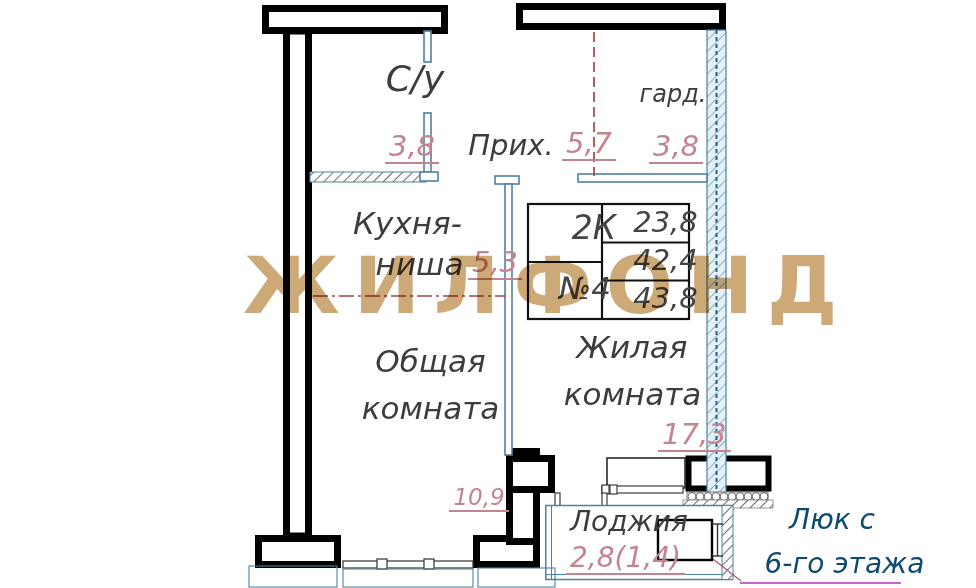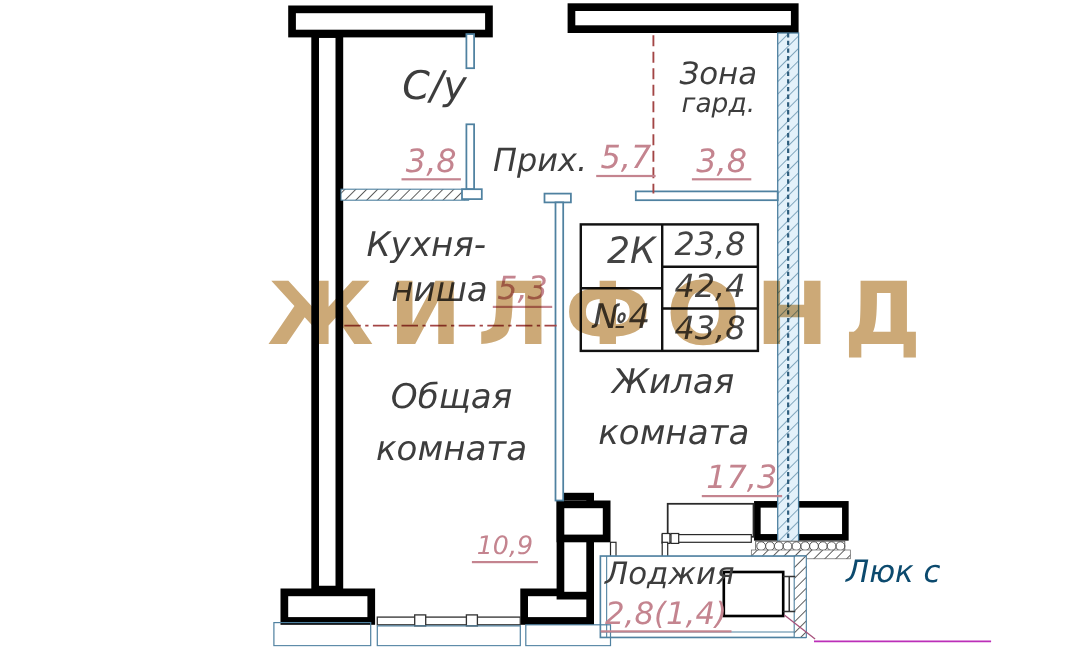--- a/index.html
+++ b/index.html
@@ -3,21 +3,21 @@
 <meta charset="utf-8">
 <style>
   html,body{margin:0;padding:0;background:#ffffff;}
   #canvas{
     position:relative;width:976px;height:588px;background:#ffffff;overflow:hidden;
     font-family:"DejaVu Sans",sans-serif;
   }
   #linework{position:absolute;left:0;top:0;z-index:1;}
   .txt{
     position:absolute;z-index:20;text-align:center;line-height:1.05;
-    font-style:italic;color:#3d3d3d;white-space:nowrap;pointer-events:none;
+    font-style:italic;color:#3d3d3d;white-space:nowrap;pointer-events:none;margin-left:20px;
   }
   .area{
     color:#c4848f;
   }
   .area .u{
     display:inline-block;border-bottom:2px solid #c4848f;padding:0 4px 1px 4px;
   }
   .note{
     color:#0c4a6e;text-align:center;
   }
@@ -141,21 +141,20 @@
 
     <line x1="740" y1="583" x2="901" y2="583" stroke="#bb2fb8" stroke-width="1.6"></line>
   </svg>
 
   <div class="txt" style="left:345px;top:60px;width:100px;font-size:36px">С/у</div>
   <div class="txt area" style="left:352px;top:131px;width:80px;font-size:29px"><span class="u">3,8</span></div>
 
   <div class="txt" style="left:446px;top:130px;width:90px;font-size:29px">Прих.</div>
   <div class="txt area" style="left:540px;top:128px;width:58px;font-size:29px"><span class="u">5,7</span></div>
 
-  <div class="txt" style="left:606px;top:52px;width:94px;font-size:28px">Зона</div>
   <div class="txt" style="left:606px;top:82px;width:94px;font-size:24px">гард.</div>
   <div class="txt area" style="left:626px;top:131px;width:60px;font-size:29px"><span class="u">3,8</span></div>
 
   <div class="txt" style="left:320px;top:207px;width:135px;font-size:31px">Кухня-</div>
   <div class="txt" style="left:332px;top:248px;width:135px;font-size:31px">ниша</div>
   <div class="txt area" style="left:445px;top:247px;width:60px;font-size:29px"><span class="u">5,3</span></div>
 
   <div class="txt" style="left:348px;top:345px;width:125px;font-size:31px">Общая</div>
   <div class="txt" style="left:338px;top:392px;width:145px;font-size:31px">комната</div>
   <div class="txt area" style="left:420px;top:485px;width:78px;font-size:23px"><span class="u">10,9</span></div>
@@ -167,16 +166,17 @@
   <div class="txt" style="left:550px;top:507px;width:110px;font-size:28px">Лоджия</div>
   <div class="txt area" style="left:546px;top:543px;width:118px;font-size:28px"><span class="u">2,8(1,4)</span></div>
 
   <div class="txt tbl" style="left:528px;top:211px;width:92px;font-size:33px">2К</div>
   <div class="txt tbl" style="left:528px;top:272px;width:74px;font-size:31px">№4</div>
   <div class="txt tbl" style="left:602px;top:207px;width:87px;font-size:29px">23,8</div>
   <div class="txt tbl" style="left:602px;top:245px;width:87px;font-size:29px">42,4</div>
   <div class="txt tbl" style="left:602px;top:283px;width:87px;font-size:29px">43,8</div>
 
   <div class="txt note" style="left:737px;top:505px;width:150px;font-size:28px">Люк с</div>
+  <div class="txt note" style="left:737px;top:549px;width:175px;font-size:28px">6-го этажа</div>
 
   <div id="watermark">ЖИЛФОНД</div>
 
 </div>
 
 </body></html>

